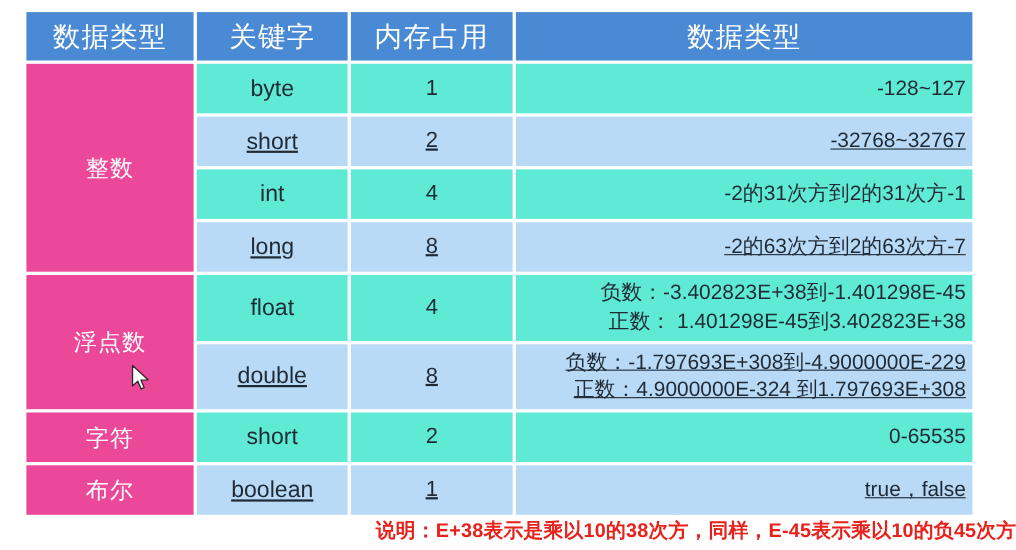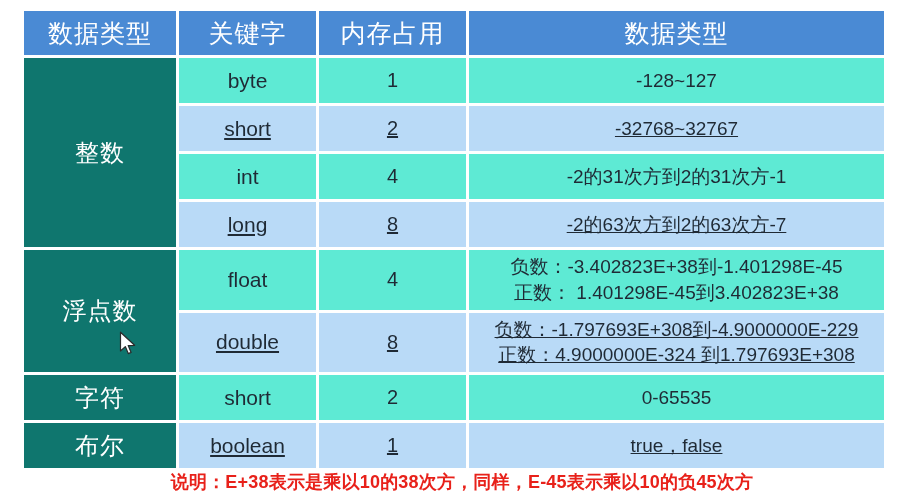--- a/index.html
+++ b/index.html
@@ -53,23 +53,23 @@
     background: #4a8ad4;
     color: #ffffff;
     font-size: 25px;
     font-weight: bold;
     height: 44px;
     letter-spacing: 1px;
   }
 
   
   .cat-cell {
-    background: #0f766e;
+    background: #ec4899;
     color: #ffffff;
-    font-size: 24px;
+    font-size: 21px;
     font-weight: bold;
     letter-spacing: 1px;
   }
 
   
   .row-a td.data { background: #5eead4; }
   .row-b td.data { background: #b9daf7; text-decoration: underline; }
 
   td.data {
     color: #1f2a35;
@@ -80,29 +80,29 @@
   td.data.range   { font-size: 19px; line-height: 1.36; }
 
   .r-short { height: 45px; }
   .r-tall  { height: 58px; }
 
   .range-lines {
     display: block;
     padding: 4px 6px;
     white-space: nowrap;
   }
-  .range-lines .ln { display: block; }
+  .range-lines .ln { display: block; text-align: right; }
 
   
   .footnote {
     position: absolute;
     left: 0;
     top: 470px;
     width: 924px;
-    text-align: center;
+    text-align: right;
     color: #e8211a;
     font-size: 18px;
     font-weight: bold;
     letter-spacing: 0.2px;
     white-space: nowrap;
   }
 
   
   .cursor {
     position: absolute;

